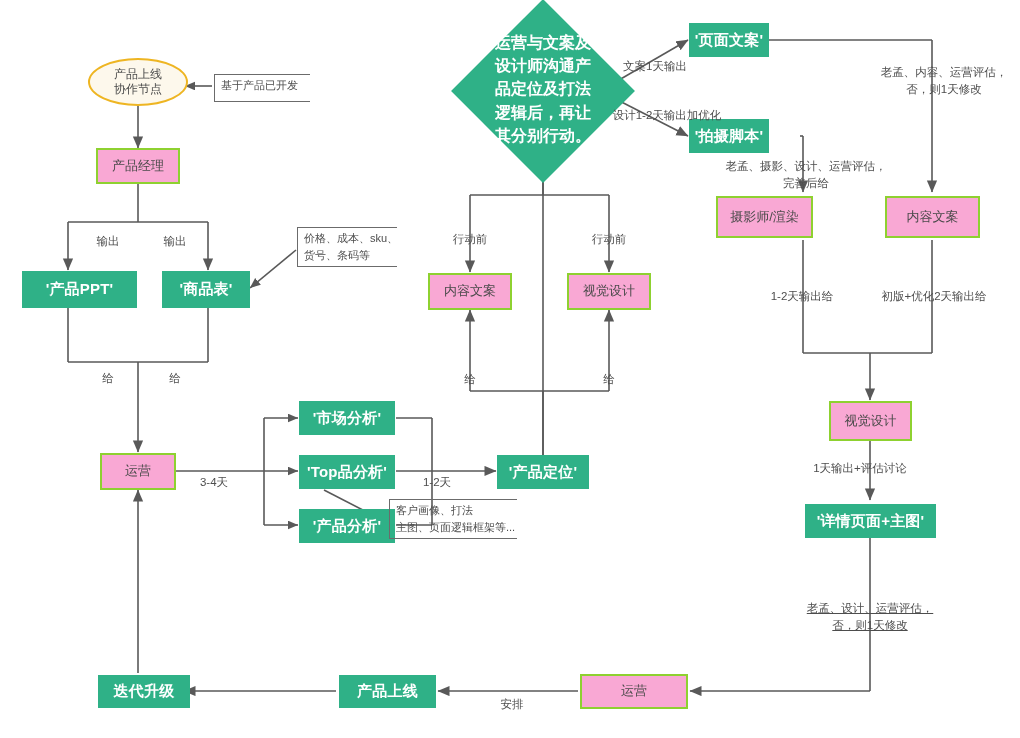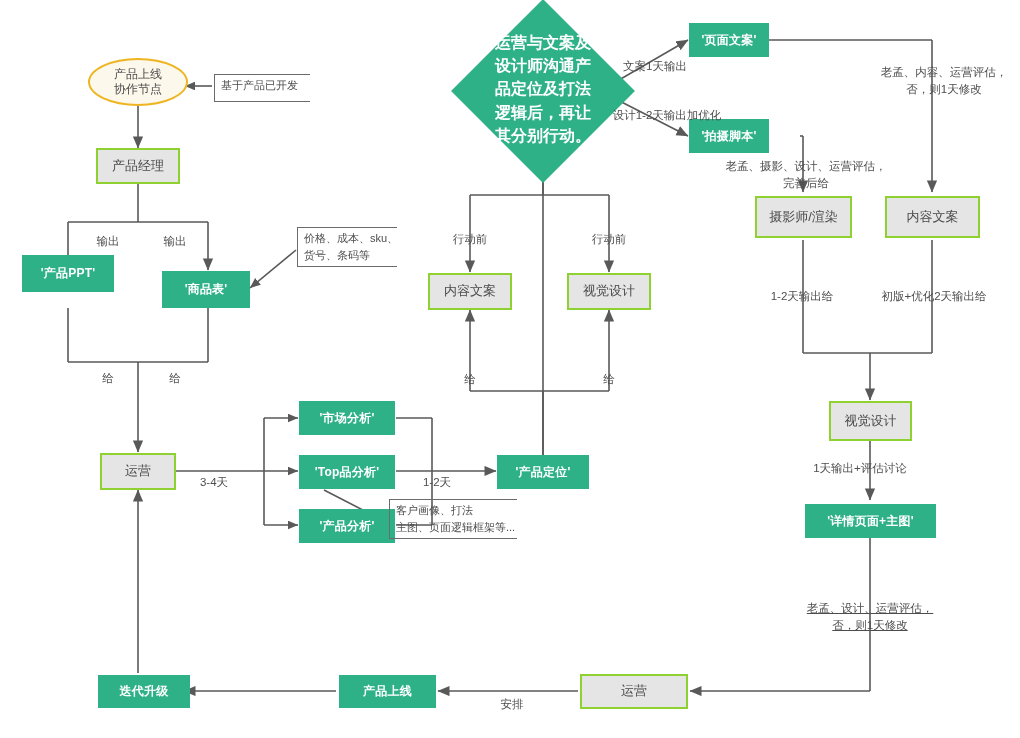--- a/index.html
+++ b/index.html
@@ -32,26 +32,26 @@
     justify-content: center;
     text-align: center;
     line-height: 1.25;
   }
   
   .node.filled {
     background: #2fb187;
     border: 1px solid #2fb187;
     color: #ffffff;
     font-weight: bold;
-    font-size: 12px;
+    font-size: 15px;
     letter-spacing: 0.2px;
   }
   
   .node.outlined {
-    background: #e5e5e5;
+    background: #f9a8d4;
     border: 2px solid #8ed130;
     color: #4a4a4a;
     font-size: 13px;
   }
   
   .node.ellipse {
     background: #fdf8ec;
     border: 2px solid #eeb522;
     border-radius: 50%;
     color: #4a4a4a;
@@ -198,21 +198,21 @@
 
   <div class="node ellipse" style="left:88px; top:58px; width:100px; height:48px;">
     <span>产品上线
 协作节点</span>
   </div>
 
   <div class="node outlined" style="left:96px; top:148px; width:84px; height:36px;">
     <span>产品经理</span>
   </div>
 
-  <div class="node filled" style="left:22px; top:255px; width:92px; height:37px;">
+  <div class="node filled" style="left:22px; top:271px; width:115px; height:37px;">
     <span>'产品PPT'</span>
   </div>
 
   <div class="node filled" style="left:162px; top:271px; width:88px; height:37px;">
     <span>'商品表'</span>
   </div>
 
   <div class="node outlined" style="left:100px; top:453px; width:76px; height:37px;">
     <span>运营</span>
   </div>
@@ -247,21 +247,21 @@
   </div>
 
   <div class="node filled" style="left:689px; top:23px; width:80px; height:34px;">
     <span>'页面文案'</span>
   </div>
 
   <div class="node filled" style="left:689px; top:119px; width:80px; height:34px;">
     <span>'拍摄脚本'</span>
   </div>
 
-  <div class="node outlined" style="left:755px; top:196px; width:97px; height:42px;">
+  <div class="node outlined" style="left:716px; top:196px; width:97px; height:42px;">
     <span>摄影师/渲染</span>
   </div>
 
   <div class="node outlined" style="left:885px; top:196px; width:95px; height:42px;">
     <span>内容文案</span>
   </div>
 
   <div class="node outlined" style="left:829px; top:401px; width:83px; height:40px;">
     <span>视觉设计</span>
   </div>

